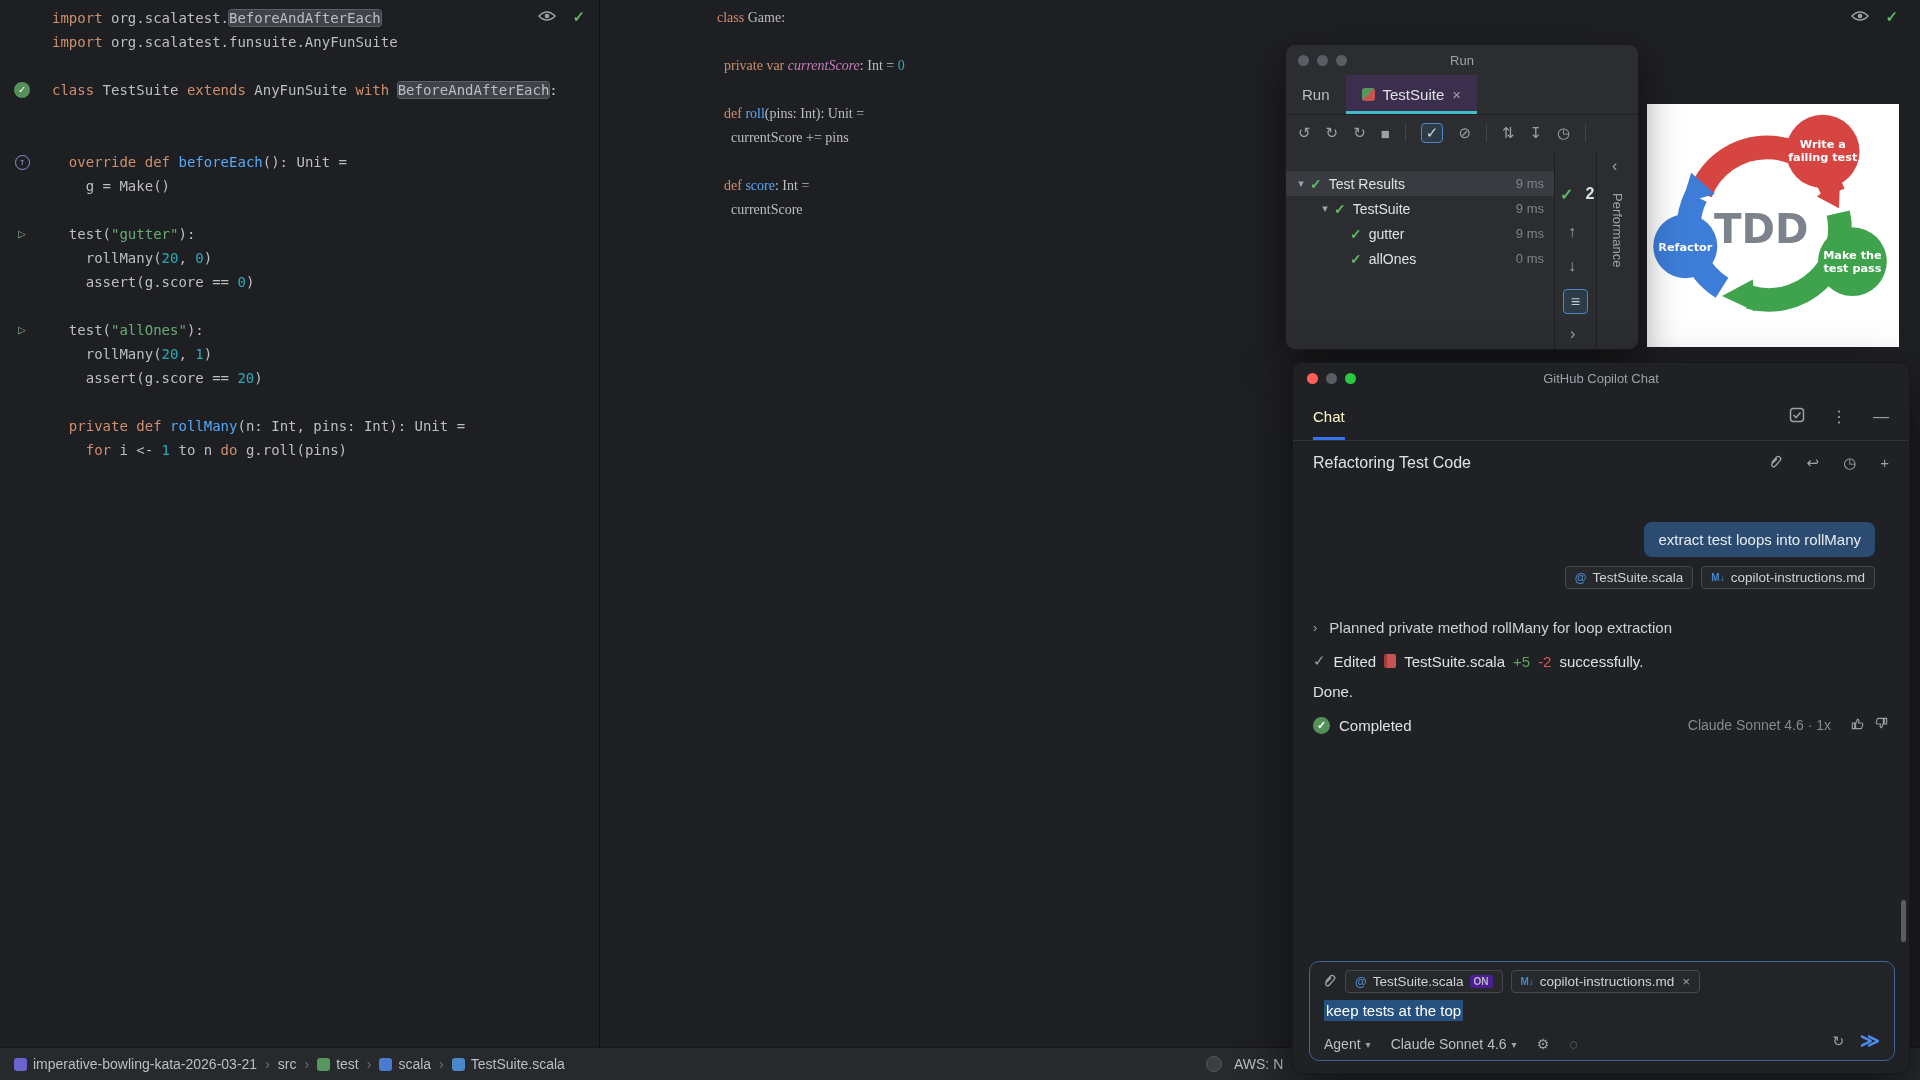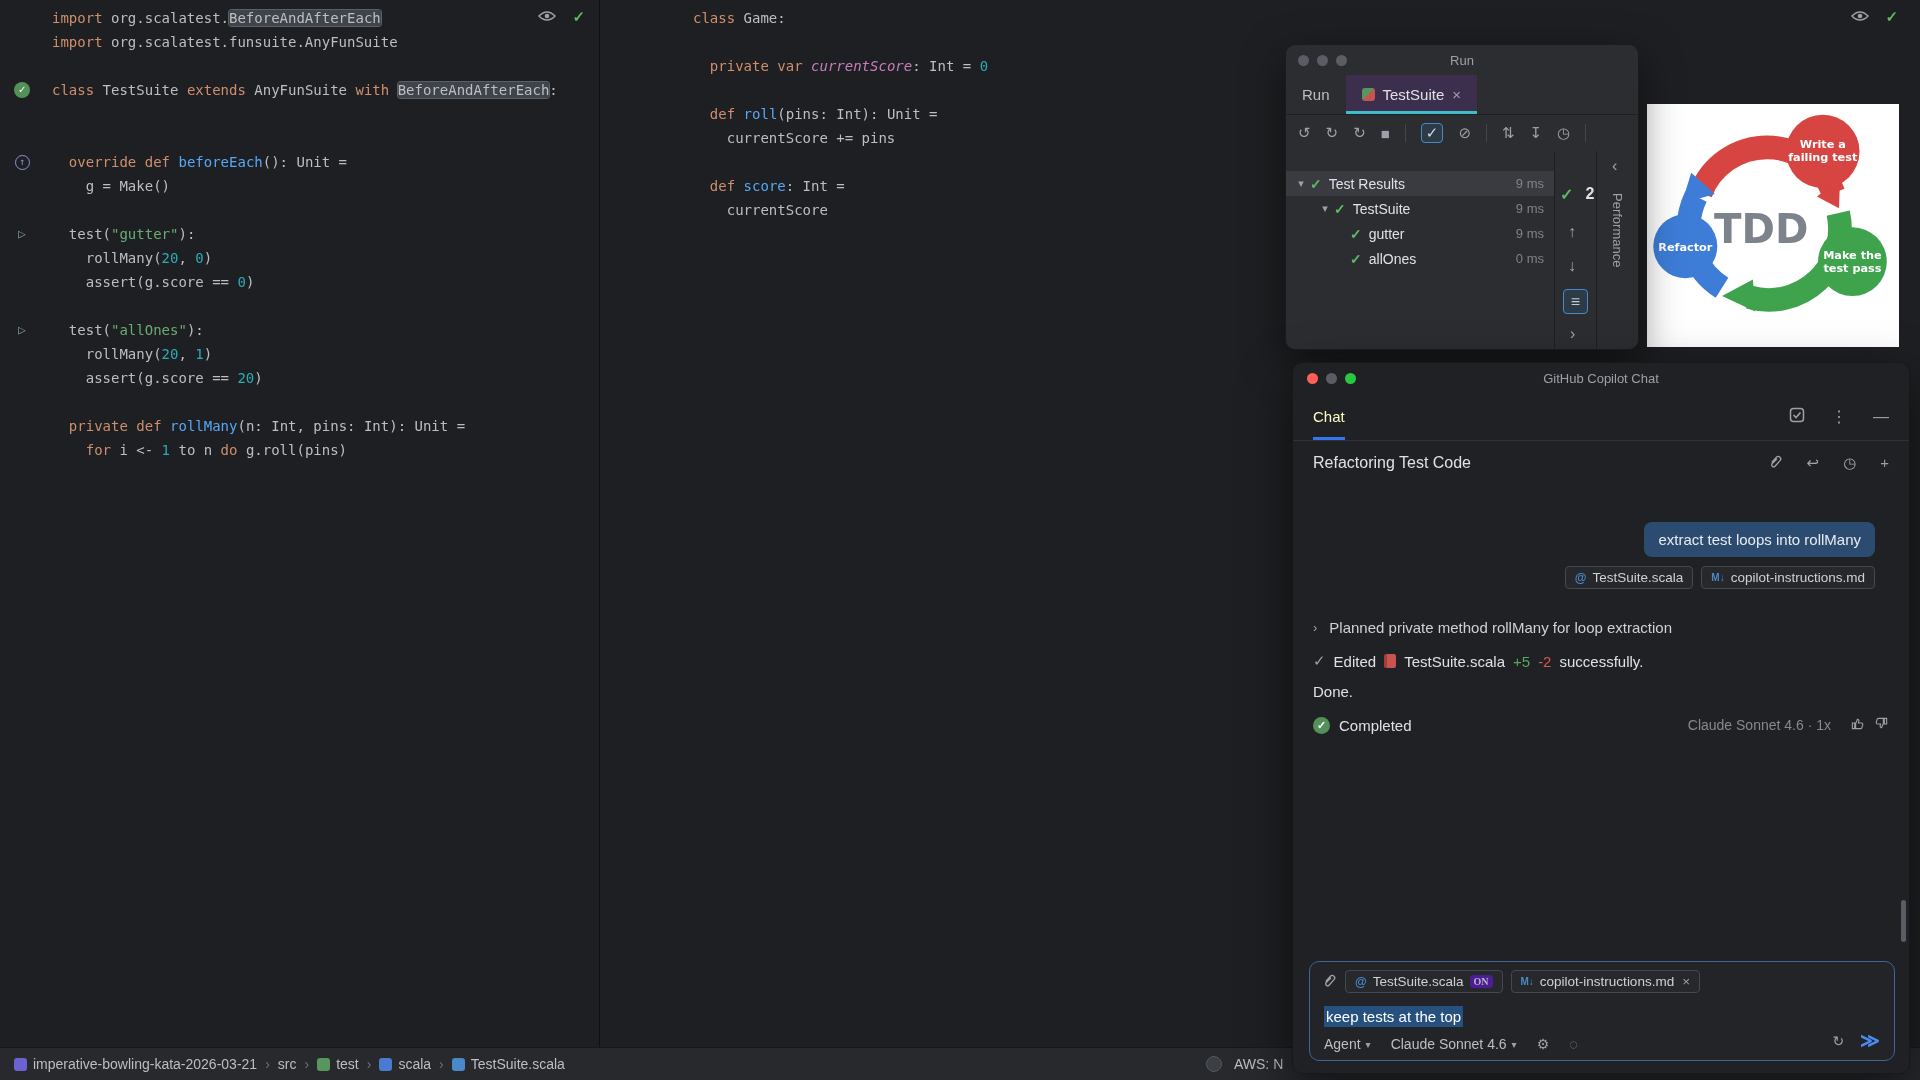--- a/index.html
+++ b/index.html
@@ -9,21 +9,21 @@
     background:#1e1f22; font-family:"Liberation Sans",sans-serif; color:#bcbec4;
   }
 
   
   .editor { position:absolute; top:0; bottom:33px; background:#1e1f22; }
   #editor-left  { left:0; width:600px; border-right:1px solid #0f1011; }
   #editor-right { left:601px; right:0; }
   .code { font-family:"DejaVu Sans Mono",monospace; font-size:14px; line-height:24px; padding-top:6px; }
   .code-row { display:flex; height:24px; white-space:pre; align-items:center; }
   #editor-left  .gutter-cell { flex:0 0 44px; width:44px; display:flex; align-items:center; justify-content:center; }
-  #editor-right .code { padding-left:84px; }
+  #editor-right .code { padding-left:108px;font-family:Liberation Serif, serif; }
   .code-text { padding-left:8px; }
   .tk-kw  { color:#cf8e6d; }
   .tk-pl  { color:#bcbec4; }
   .tk-str { color:#6aab73; }
   .tk-num { color:#2aacb8; }
   .tk-fld { color:#c77dbb; font-style:italic; }
   .tk-fn  { color:#56a8f5; }
   .tk-hl  { color:#bcbec4; background:#3f434a; border-radius:3px; box-shadow:0 0 0 1px #5b6068; }
   .g-runall { width:16px; height:16px; border-radius:50%; background:#549159; color:#fff; font-size:11px; line-height:16px; text-align:center; font-weight:bold; }
   .g-ovr { width:15px; height:15px; border-radius:50%; border:1.5px solid #8b93d6; color:#8b93d6; font-size:10px; line-height:12px; text-align:center; }
@@ -101,23 +101,23 @@
   .file-ic { width:12px; height:14px; background:#c75450; border-radius:2px; border-left:3px solid #a33c3a; }
   .plus { color:#57a55c; } .minus { color:#e05555; }
   .done { position:absolute; top:199px; left:20px; }
   .completed { position:absolute; top:232px; left:20px; right:20px; display:flex; align-items:center; gap:9px; }
   .cc-badge { width:17px; height:17px; border-radius:50%; background:#549159; color:#fff; font-size:11px; display:flex; align-items:center; justify-content:center; font-weight:bold; }
   .model { margin-left:auto; color:#87898d; font-size:14px; margin-right:10px; }
   .thumb { color:#9da0a8; }
   .cp-scroll { position:absolute; right:3px; top:416px; width:5px; height:42px; background:#5a5d63; border-radius:3px; }
   .cp-input { position:absolute; left:16px; right:14px; top:598px; height:100px; border:1px solid #3e6595; border-radius:10px; background:#222428; padding:8px 12px; }
   .in-chips { display:flex; align-items:center; gap:8px; font-size:13.5px; }
-  .on-badge { background:#4c1d95; color:#b6b9c0; font-size:10px; border-radius:3px; padding:1px 4px; font-weight:bold;font-family:Liberation Serif, serif; }
+  .on-badge { background:#4c1d95; color:#b6b9c0; font-size:10px; border-radius:3px; padding:1px 4px; font-weight:bold; }
   .chip-x { color:#9da0a8; margin-left:2px; }
-  .in-text { margin-top:15px; font-size:15px; padding-left:2px; }
+  .in-text { margin-top:9px; font-size:15px; padding-left:2px; }
   .seltext { background:#26507e; color:#fff; padding:2px 2px; }
   .in-bottom { position:absolute; left:14px; right:14px; bottom:8px; display:flex; align-items:flex-end; gap:20px; color:#bcbec4; font-size:14px; }
   .dd { display:flex; align-items:center; gap:5px; }
   .dd .car { color:#9da0a8; font-size:10px; }
   .in-right { margin-left:auto; display:flex; align-items:center; gap:16px; }
   .send { color:#4b8df0; font-size:19px; font-weight:bold; }
 
   
   #statusbar { position:absolute; left:0; right:0; bottom:0; height:33px; background:#27292d; border-top:1px solid #17181a;
     display:flex; align-items:center; padding:0 14px; z-index:5; font-size:14px; color:#bcbec4; }

